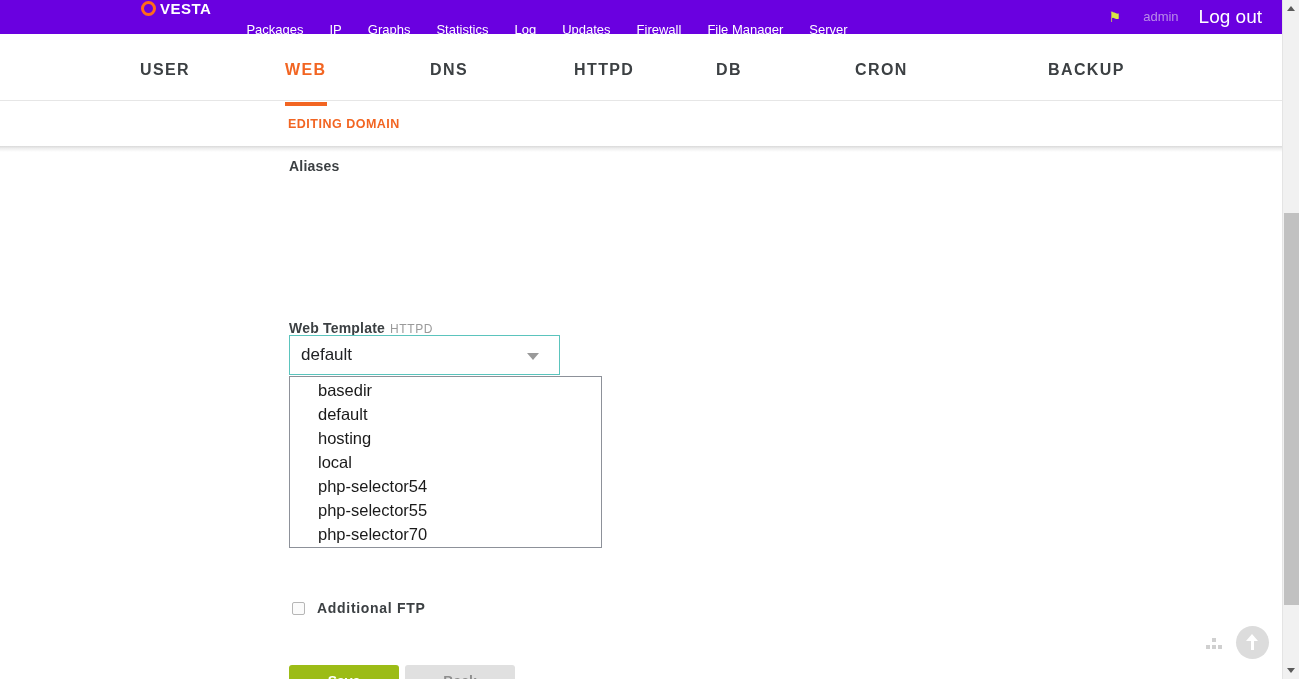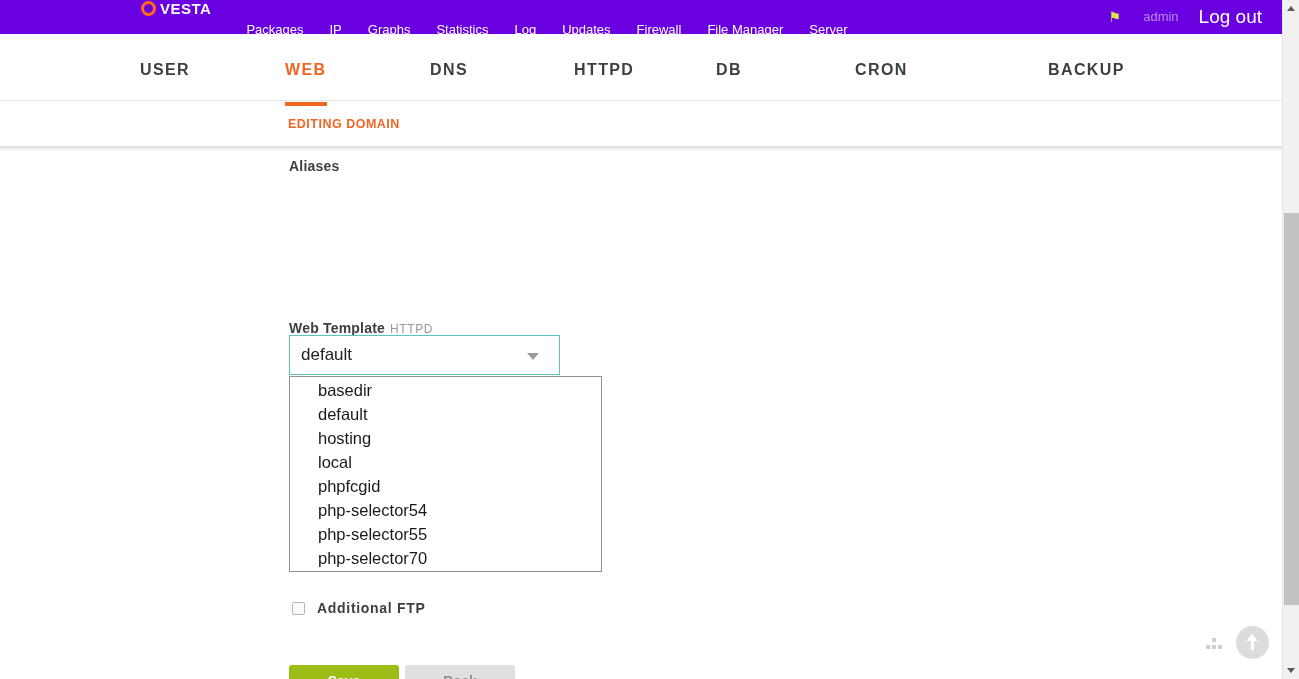--- a/index.html
+++ b/index.html
@@ -447,21 +447,20 @@
     <div id="select-control">
       <span id="select-value">default</span>
       <span id="select-arrow"></span>
     </div>
 
     <div id="select-list">
       <div class="select-option">basedir</div>
       <div class="select-option">default</div>
       <div class="select-option">hosting</div>
       <div class="select-option">local</div>
-      <div class="select-option">phpfcgid</div>
       <div class="select-option">php-selector54</div>
       <div class="select-option">php-selector55</div>
       <div class="select-option">php-selector70</div>
     </div>
 
     <div id="ftp-row">
       <span id="ftp-checkbox"></span>
       <span id="ftp-label">Additional FTP</span>
     </div>
 

